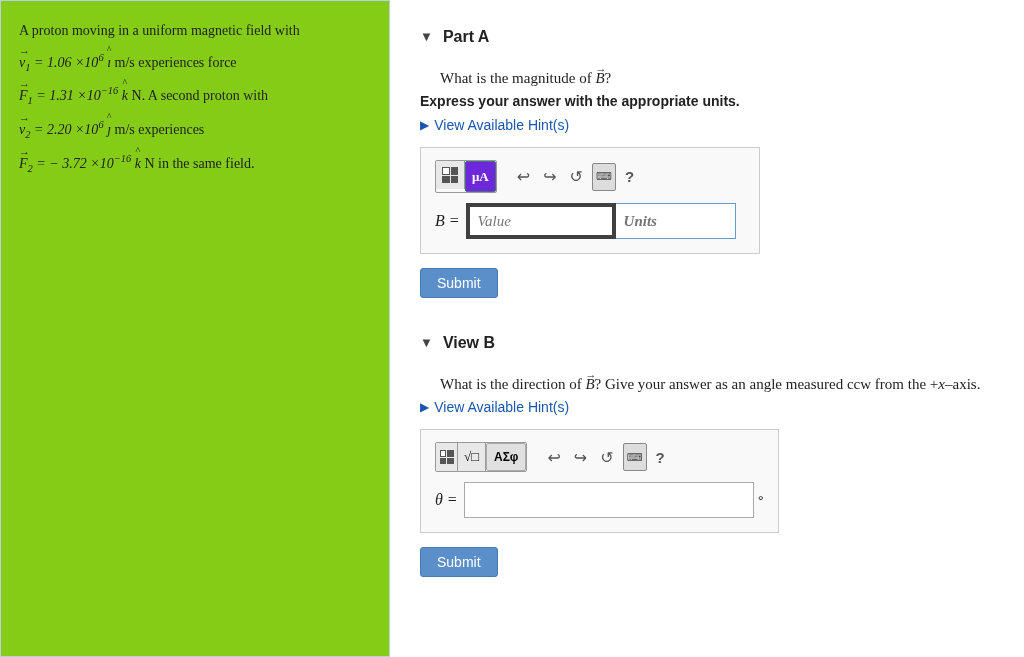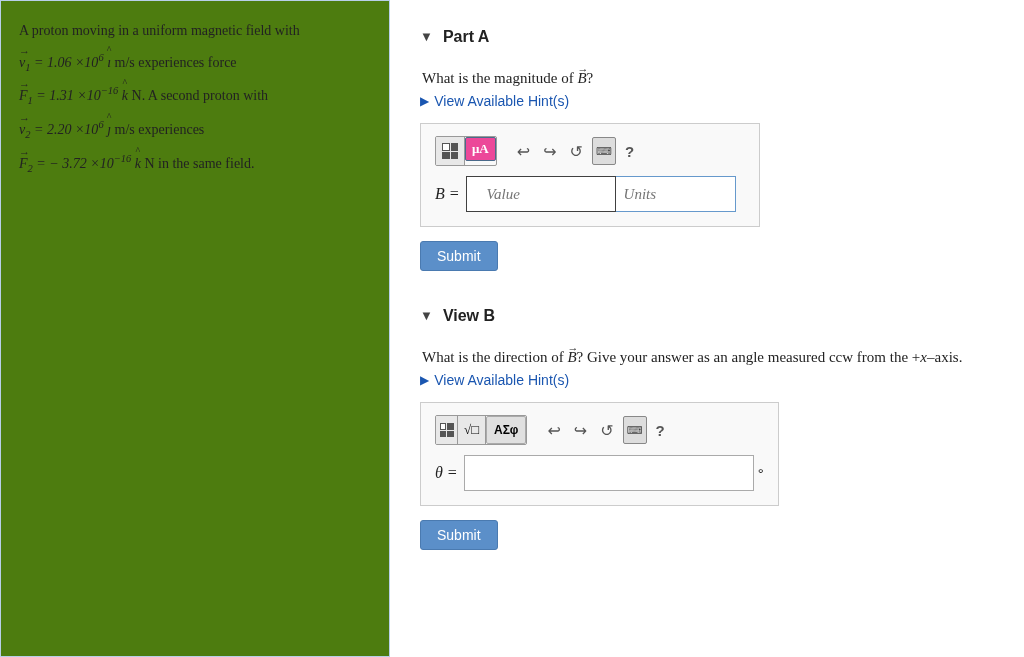--- a/index.html
+++ b/index.html
@@ -9,21 +9,21 @@
       background: #f5f5f5;
       color: #222;
       display: flex;
       min-height: 657px;
     }
 
     
     .left-panel {
       width: 390px;
       min-width: 390px;
-      background: #4d7c0f;
+      background: #84cc16;
       border: 1px solid #b8cfe8;
       padding: 18px 18px;
       font-size: 14px;
       line-height: 1.7;
     }
     .left-panel p {
       margin: 0;
     }
 
     
@@ -53,21 +53,21 @@
       font-weight: bold;
       font-size: 16px;
       font-family: Arial, sans-serif;
       text-align: right;
     }
 
     .question-text {
       font-family: Georgia, serif;
       font-size: 15px;
       margin-bottom: 6px;
-      margin-left: 2px;
+      margin-left: 20px;
     }
     .instruction-text {
       font-weight: bold;
       font-family: Arial, sans-serif;
       font-size: 14px;
       margin-bottom: 8px;
     }
     .hint-link {
       color: #1a56b0;
       font-family: Arial, sans-serif;
@@ -158,41 +158,42 @@
     .input-label {
       font-family: Georgia, serif;
       font-style: italic;
       font-size: 16px;
       margin-right: 6px;
       white-space: nowrap;
     }
     .value-input {
       width: 150px;
       height: 36px;
-      border: 1px solid #404040;
-      padding: 4px 20px;
+      border: 4px solid #404040;
+      padding: 4px 8px;
       font-size: 15px;
       font-family: Georgia, serif;
       font-style: italic;
       color: #000000;
       background: #fff;
       outline: none;
     }
     .units-input {
       width: 120px;
       height: 36px;
       border: 1px solid #6699cc;
       border-left: none;
       padding: 4px 8px;
       font-size: 15px;
       font-family: Georgia, serif;
       font-style: italic;
       color: #555;
       background: #fff;
       outline: none;
+      font-weight: bold;
     }
 
     
     .theta-input {
       width: 290px;
       height: 36px;
       border: 1px solid #aaa;
       padding: 4px 8px;
       font-size: 15px;
       font-family: Georgia, serif;
@@ -251,27 +252,27 @@
       border-radius: 2px;
       padding: 1px 3px;
       background: #ddd;
       color: #444;
     }
 
     .mu-btn {
       font-family: 'Symbol', serif;
       font-size: 13px;
       font-weight: bold;
-      background: #ec4899;
+      background: #6d28d9;
       color: #fff;
       border: 1px solid #4a6a8a;
       border-radius: 2px;
       padding: 2px 6px;
       cursor: pointer;
-      height: 24px;
+      height: 31px;
       display: flex;
       align-items: center;
     }
 
   </style>
 </head>
 <body>
 
 <div class="left-panel">
   <p>
@@ -331,20 +332,21 @@
       <span class="part-title">Part A</span>
     </div>
 
     <div class="question-text">
       What is the magnitude of
       <span class="math-inline" style="display:inline-block;position:relative;padding-top:8px;">
         <span style="position:absolute;top:0;left:0;right:0;text-align:center;font-size:11px;font-style:normal;">→</span>
         B
       </span>?
     </div>
+    <div class="instruction-text">Express your answer with the appropriate units.</div>
     <a class="hint-link">
       <span class="hint-arrow">▶</span>
       <span>View Available Hint(s)</span>
     </a>
 
     <div class="answer-box">
       
       <div class="toolbar">
         <div class="toolbar-icon-group">
           <button class="toolbar-btn" title="grid">

